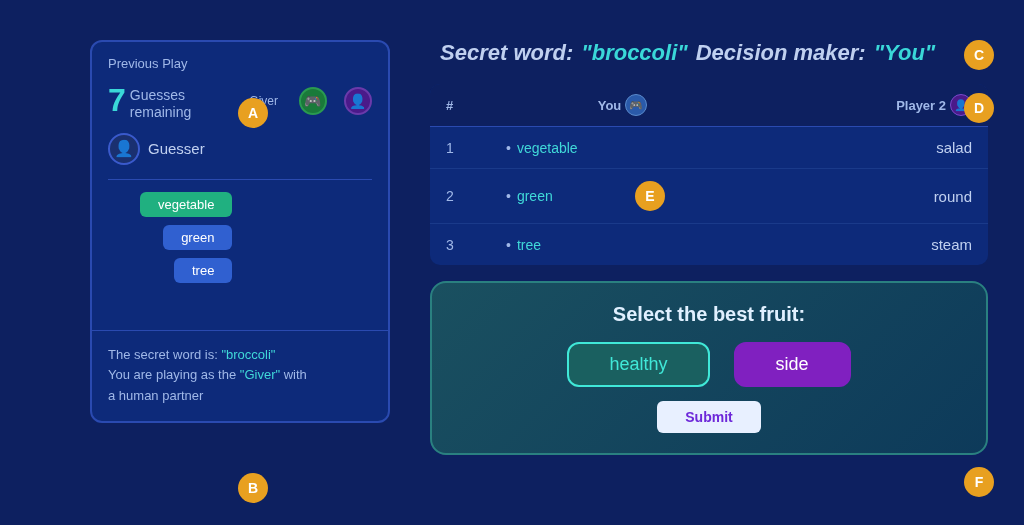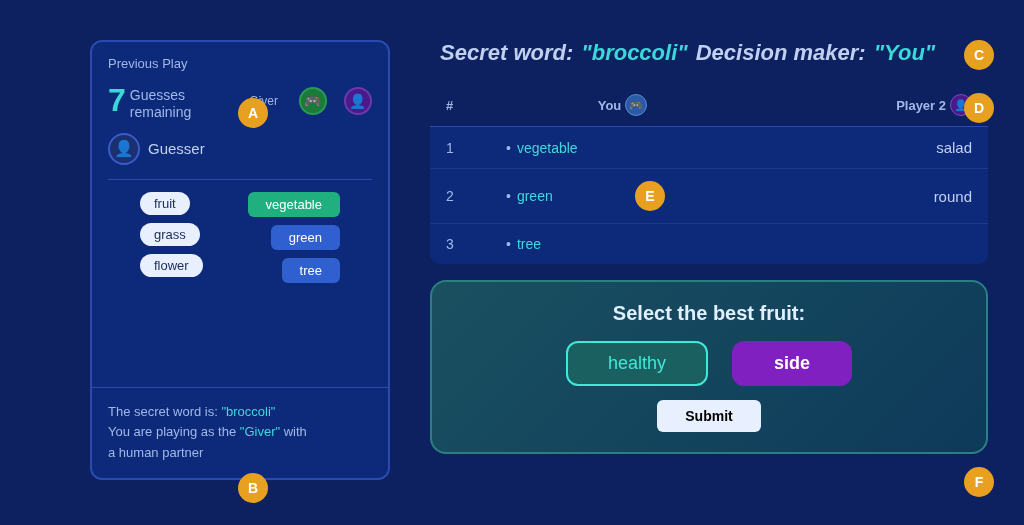--- a/index.html
+++ b/index.html
@@ -11,21 +11,21 @@
       overflow: hidden;
       position: relative;
     }
 
     
     .left-panel {
       position: absolute;
       left: 90px;
       top: 40px;
       width: 300px;
-      height: 440px;
+      height: 383px;
       background: #0d2a7a;
       border: 2px solid #2a4ab0;
       border-radius: 12px;
       padding: 0;
       overflow: hidden;
     }
 
     .left-top {
       padding: 14px 16px 12px 16px;
     }
@@ -394,31 +394,30 @@
     .word-btn-selected {
       background: #1a6060;
       color: #40e8d8;
       border: 2px solid #40e8d8;
     }
 
     .word-btn-purple {
       background: #8020c0;
       color: #fff;
       border: 2px solid #8020c0;
-      font-weight: bold;
     }
 
     .submit-row {
       display: flex;
       justify-content: center;
     }
 
     .submit-btn {
       background: #e8f0ff;
-      color: #000000;
+      color: #6d28d9;
       border: none;
       border-radius: 6px;
       padding: 8px 28px;
       font-size: 14px;
       font-weight: bold;
       cursor: pointer;
     }
 
     .badge-f {
       position: absolute;
@@ -472,25 +471,20 @@
     </div>
 
     <div class="guesser-row">
       <div class="guesser-avatar">👤</div>
       <span class="guesser-label">Guesser</span>
     </div>
 
     <hr class="divider">
 
     <div class="middle-section">
-      <div class="clue-tags">
-        <span class="clue-tag">fruit</span>
-        <span class="clue-tag">grass</span>
-        <span class="clue-tag">flower</span>
-      </div>
       <div class="clue-highlight-tags">
         <span class="clue-highlight">vegetable</span>
         <span class="clue-highlight clue-highlight-blue">green</span>
         <span class="clue-highlight clue-highlight-blue">tree</span>
       </div>
     </div>
   </div>
 
   <div class="bottom-text">
     <span>The secret word is: </span><span class="highlight-cyan">"broccoli"</span><br>
@@ -535,20 +529,21 @@
       <div style="display:flex; align-items:center; gap:8px;">
         <div class="row-clue">green</div>
         <div class="badge-e">E</div>
       </div>
       <div class="row-guess">round</div>
     </div>
 
     <div class="table-row">
       <div class="row-num">3</div>
       <div class="row-clue">tree</div>
+      <div class="row-guess">steam</div>
     </div>
   </div>
 
   <div class="select-panel">
     <div class="select-title">Select the best fruit:</div>
     <div class="word-options">
       <button class="word-btn word-btn-selected">healthy</button>
       <button class="word-btn word-btn-purple">side</button>
     </div>
     <div class="submit-row">

